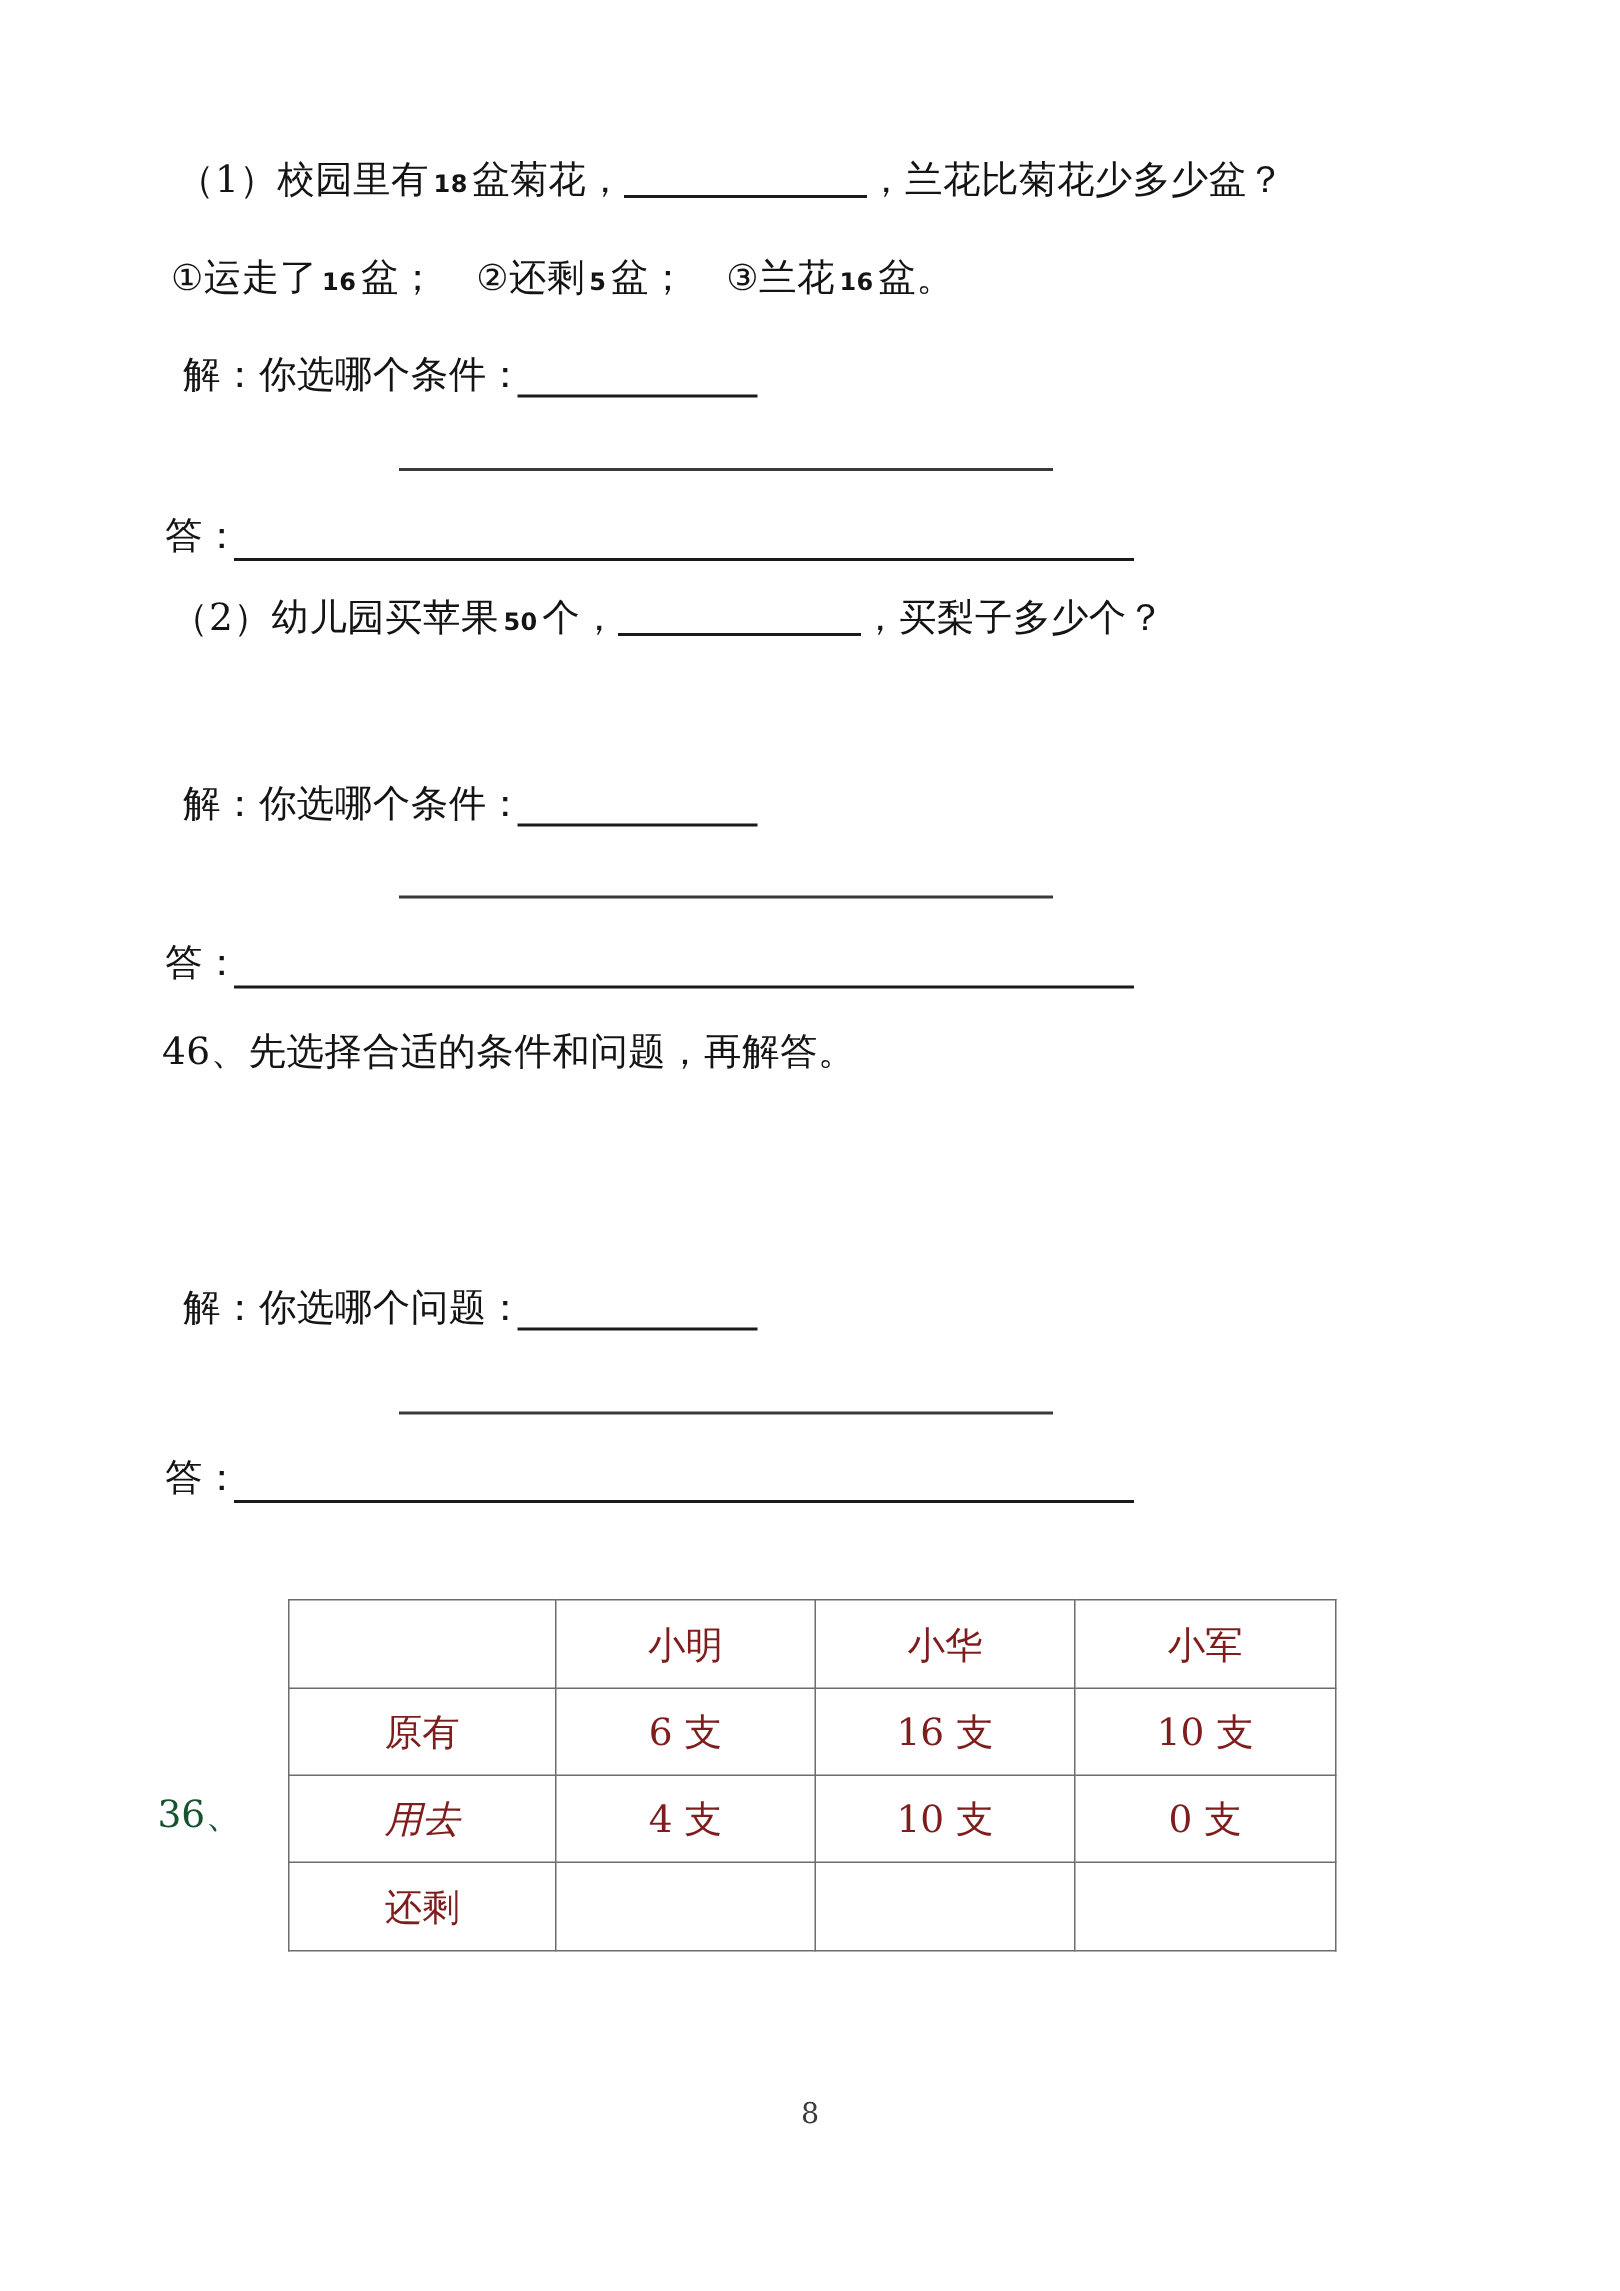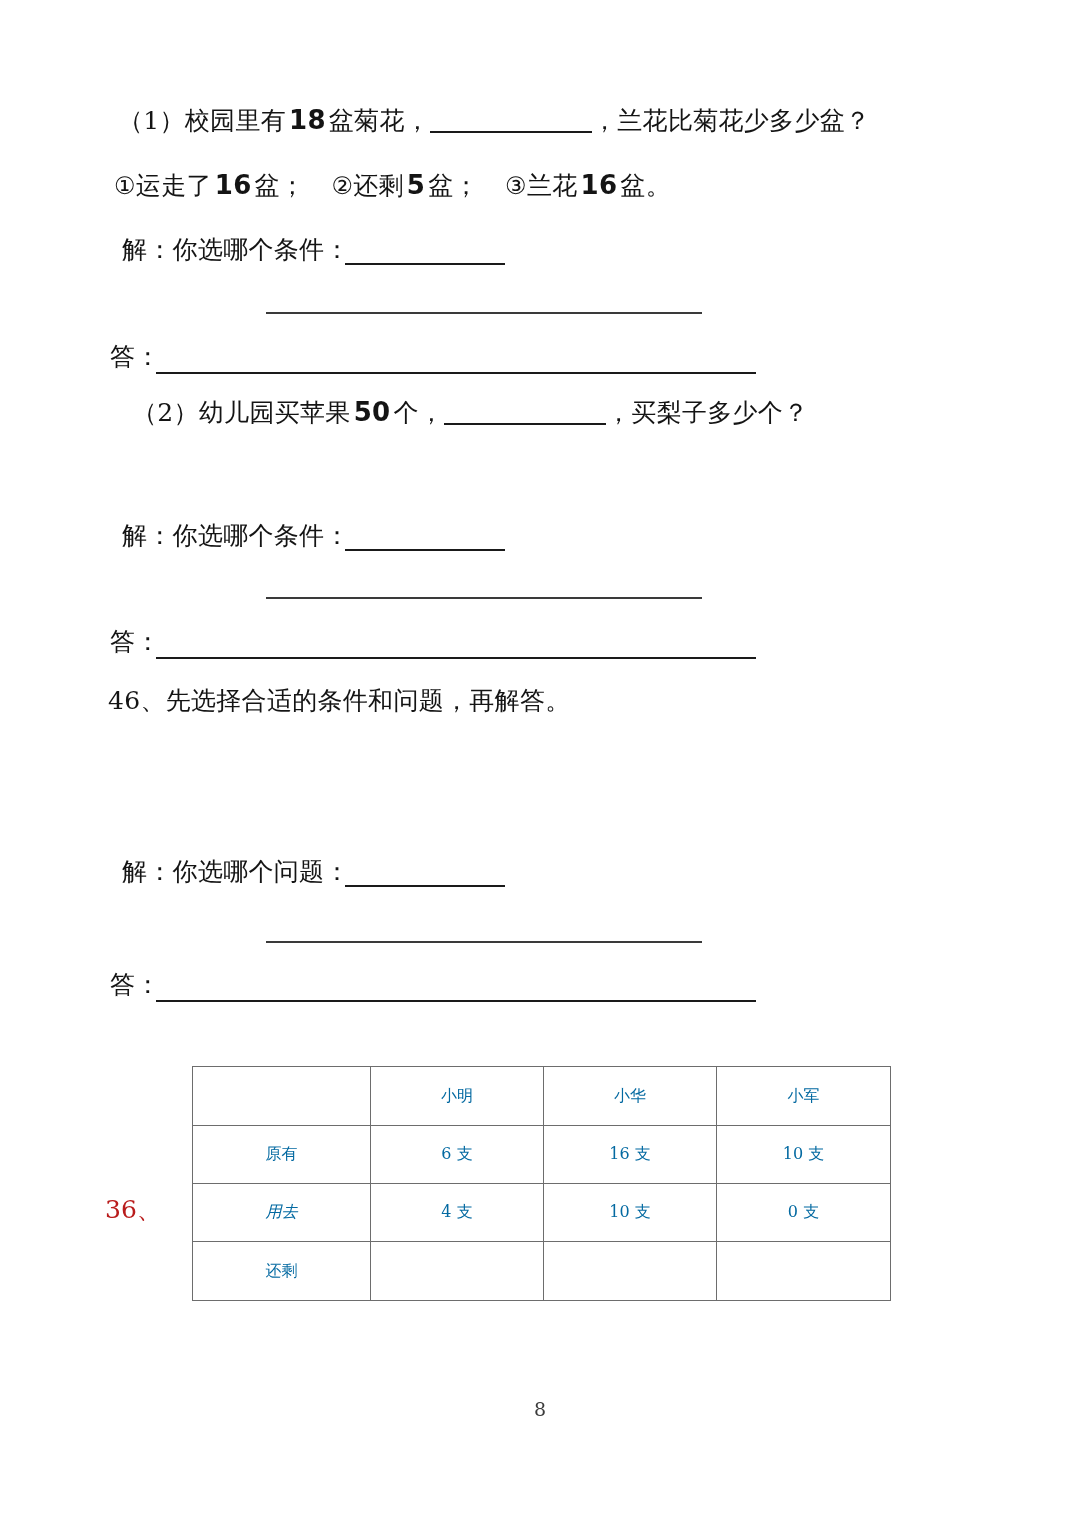--- a/index.html
+++ b/index.html
@@ -31,21 +31,21 @@
   }
 
   .cjk {
     font-family: "DejaVu Serif", "Liberation Serif", serif;
   }
 
   
   .n {
     font-family: "DejaVu Sans", "Liberation Sans", sans-serif;
     font-weight: 700;
-    font-size: 26px;
+    font-size: 16px;
     padding: 0 3px;
   }
 
   
   .opt {
     font-family: "DejaVu Sans", "Liberation Sans", sans-serif;
     font-size: 24px;
   }
 
   
@@ -66,32 +66,32 @@
   
   #grid {
     position: absolute;
     border-collapse: collapse;
     table-layout: fixed;
   }
   #grid td {
     border: 1.5px solid #6d6d6d;
     text-align: center;
     vertical-align: middle;
-    font-size: 16px;
+    font-size: 25px;
     font-family: "DejaVu Serif", "Liberation Serif", serif;
-    color: #0369a1;
+    color: #7f1d1d;
     padding: 0;
   }
   #grid td.hdrblank { border-color: #6d6d6d; }
 
   #table-label {
     position: absolute;
     font-size: 25px;
     font-family: "DejaVu Serif", "Liberation Serif", serif;
-    color: #b91c1c;
+    color: #14532d;
   }
 
   #page-number {
     position: absolute;
     width: 100%;
     text-align: center;
     font-size: 19px;
     color: #3b3b3b;
     font-family: "DejaVu Serif", "Liberation Serif", serif;
   }
@@ -112,21 +112,21 @@
   </div>
 
   <div class="row" style="left:122px; top:235px;">解：你选哪个条件：</div>
   <div class="blank" style="left:345px; top:263px; width:160px;"></div>
 
   <div class="blank thin" style="left:266px; top:312px; width:436px;"></div>
 
   <div class="row" style="left:110px; top:342px;">答：</div>
   <div class="blank" style="left:156px; top:372px; width:600px;"></div>
 
-  <div class="row" style="left:132px; top:397px;">
+  <div class="row" style="left:114px; top:397px;">
     <span class="cjk">（2）</span><span class="cjk">幼儿园买苹果</span><span class="n">50</span><span class="cjk">个，</span><span class="inline-blank" style="width:162px;"></span><span class="cjk">，买梨子多少个？</span>
   </div>
 
 
   <div class="row" style="left:122px; top:521px;">解：你选哪个条件：</div>
   <div class="blank" style="left:345px; top:549px; width:160px;"></div>
 
   <div class="blank thin" style="left:266px; top:597px; width:436px;"></div>
 
   <div class="row" style="left:110px; top:627px;">答：</div>

